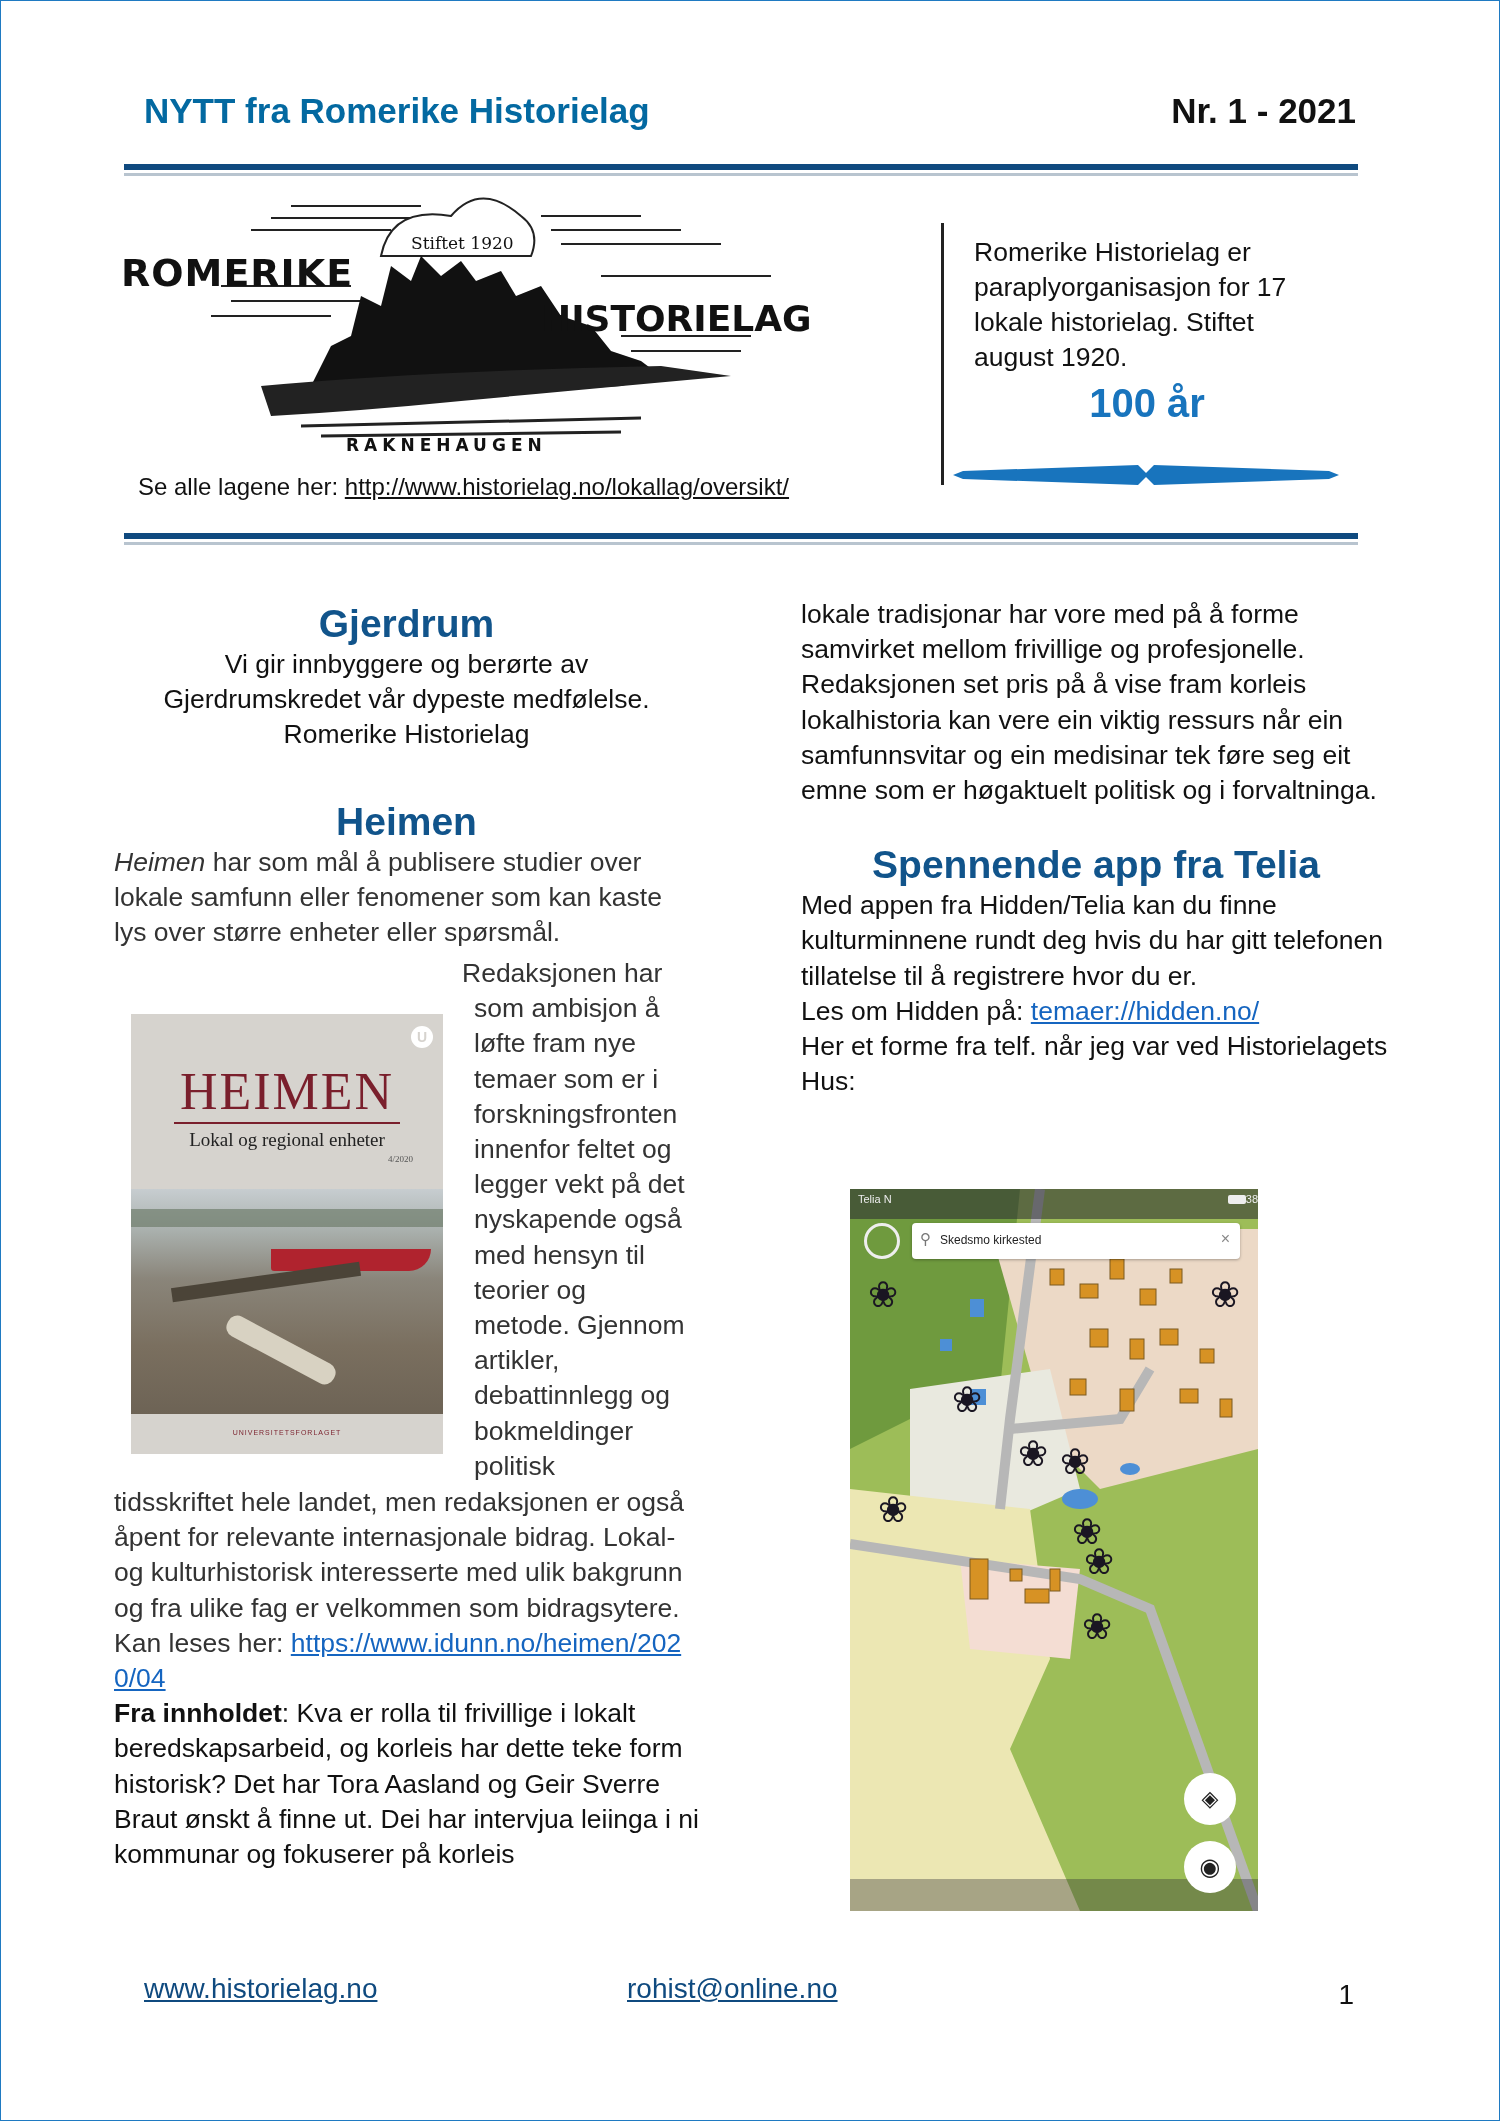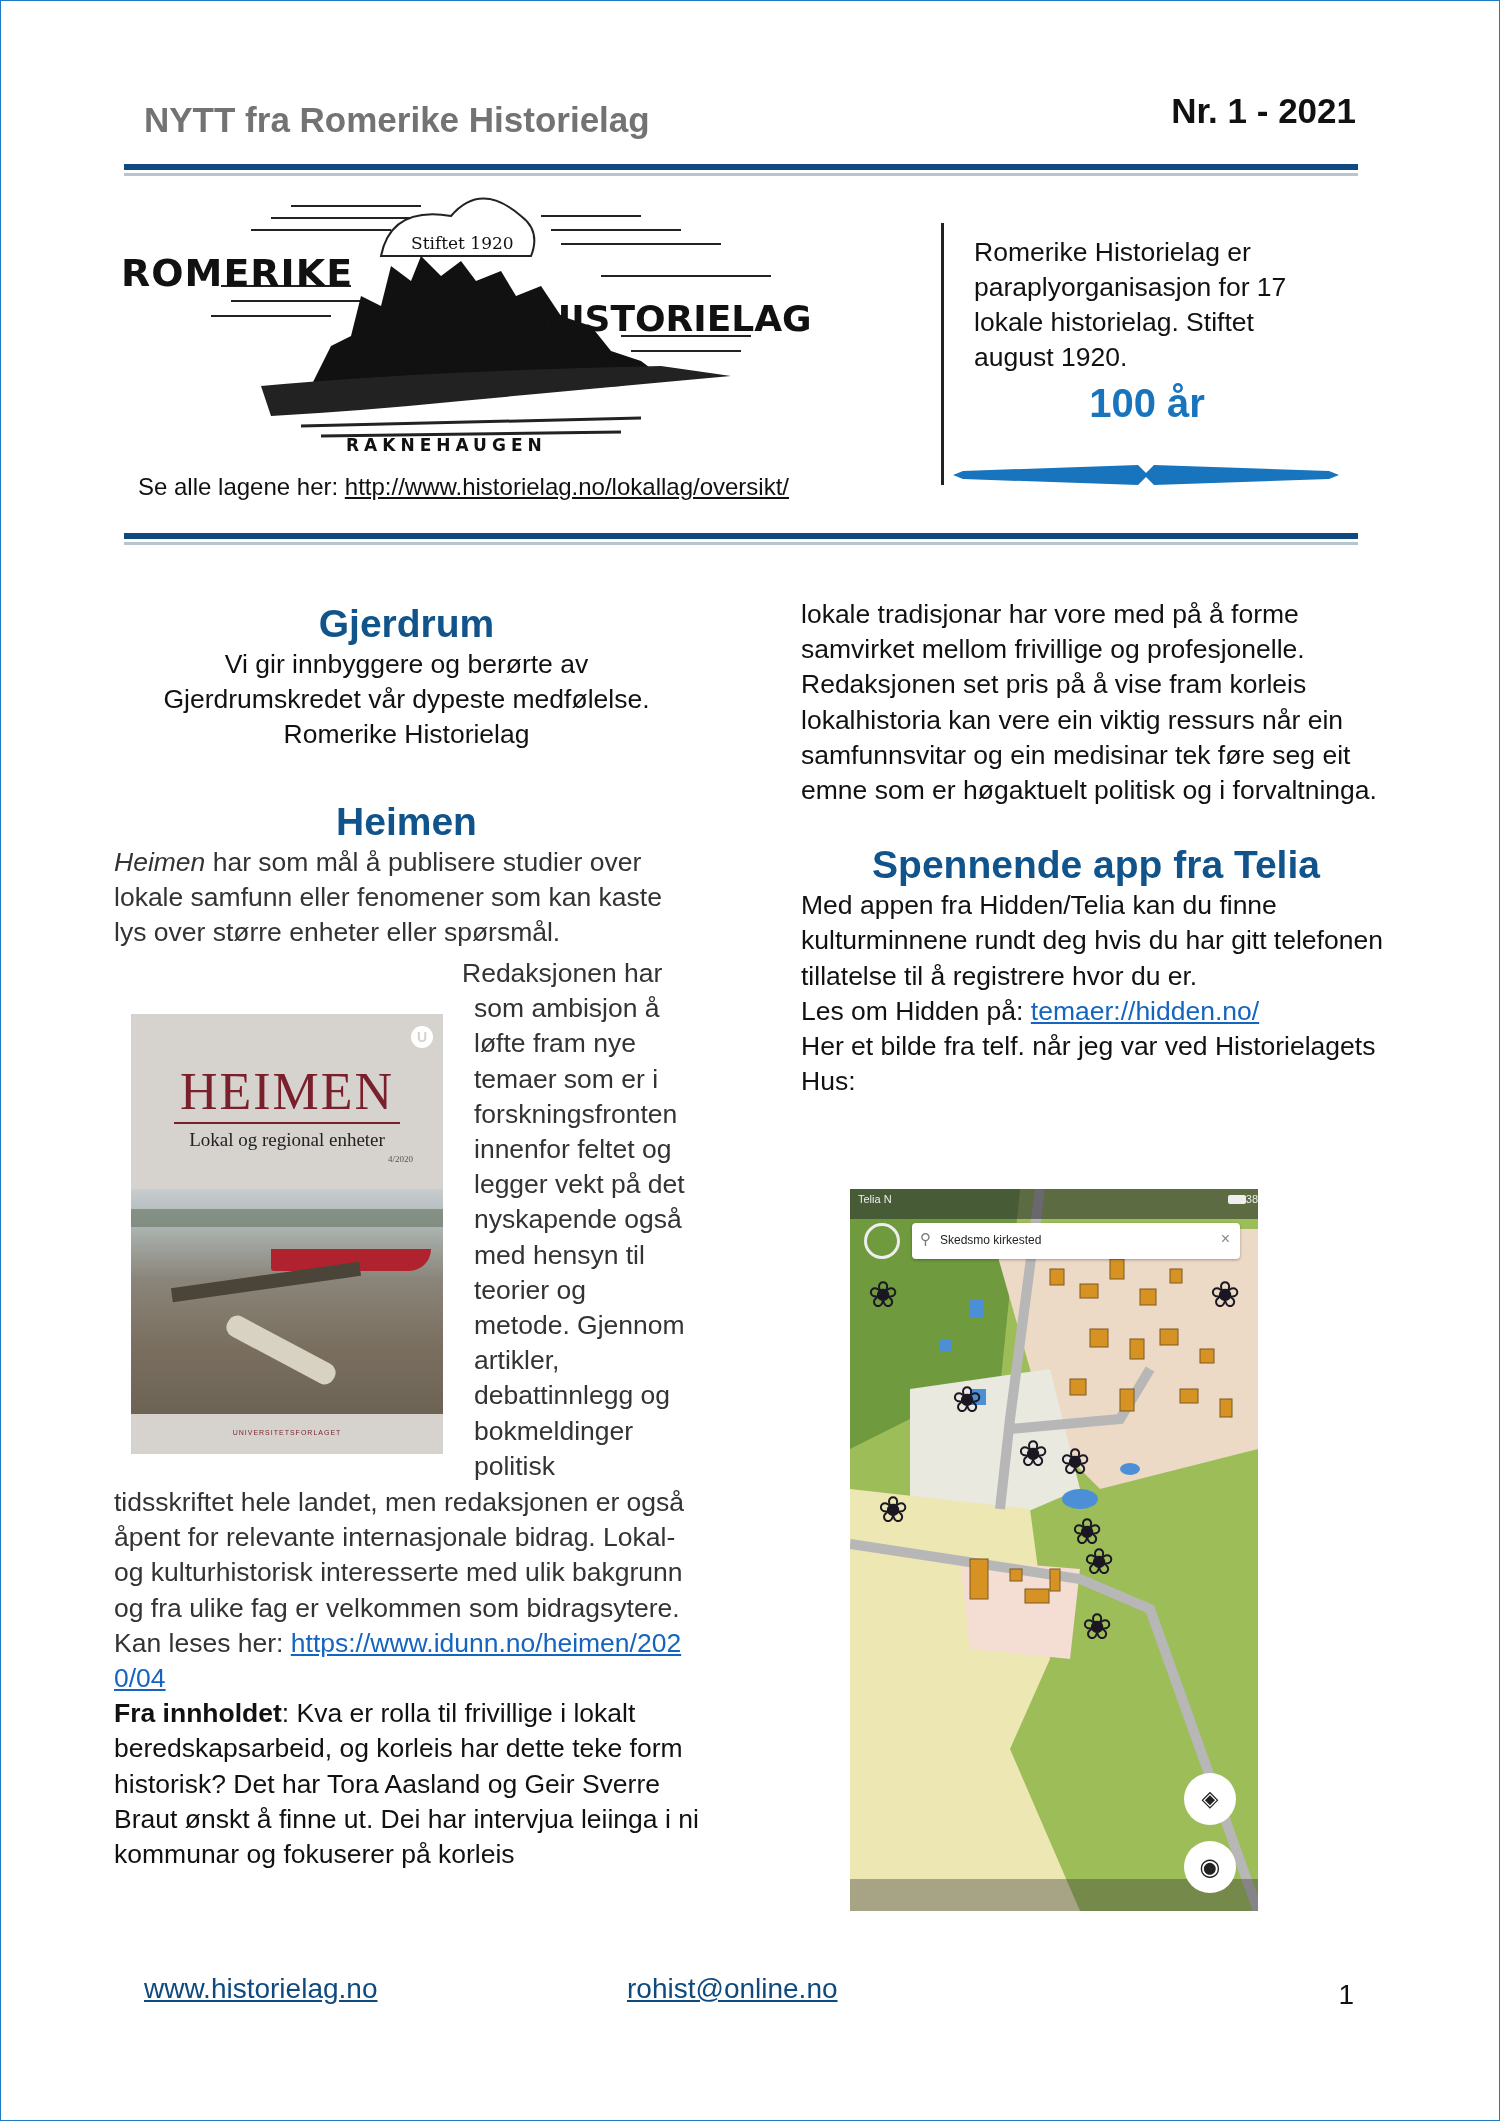--- a/index.html
+++ b/index.html
@@ -1,20 +1,20 @@
 <!DOCTYPE html>
 <html><head>
 <meta charset="utf-8">
 <style>
   html, body { margin:0; padding:0; background:#ffffff; }
   body { width:1500px; height:2121px; position:relative; overflow:hidden;
          font-family:"Liberation Sans", "DejaVu Sans", sans-serif; color:#111; }
   .page { position:absolute; left:0; top:0; width:1498px; height:2119px; border:1px solid #1f7ac2; }
 
-  .hdr-title { position:absolute; left:143px; top:90px; font-size:35px; font-weight:bold; color:#737373;margin-top:9px; }
+  .hdr-title { position:absolute; left:143px; top:90px; font-size:35px; font-weight:bold; color:#0369a1; }
   .hdr-issue { position:absolute; right:143px; top:90px; font-size:35px; font-weight:bold; color:#111; }
 
   .rule { position:absolute; left:123px; width:1234px; }
   .rule .thick { height:6px; background:#0f4a7f; }
   .rule .thin { height:3px; background:#b8c4cf; margin-top:3px; }
 
   
   .logo { position:absolute; left:120px; top:185px; width:690px; height:270px; }
   .logo-link-line { position:absolute; left:137px; top:472px; font-size:24px; color:#111; }
   .logo-link-line a { color:#111; text-decoration:underline; }
@@ -150,21 +150,21 @@
     <div class="grey">tidsskriftet hele landet, men redaksjonen er også åpent for relevante internasjonale bidrag. Lokal- og kulturhistorisk interesserte med ulik bakgrunn og fra ulike fag er velkommen som bidragsytere.</div>
     <div class="grey"><span>Kan leses her: </span><a class="link" style="word-break:break-all">https://www.idunn.no/heimen/2020/04</a></div>
     <div><b>Fra innholdet</b><span>: Kva er rolla til frivillige i lokalt beredskapsarbeid, og korleis har dette teke form historisk? Det har Tora Aasland og Geir Sverre Braut ønskt å finne ut. Dei har intervjua leiinga i ni kommunar og fokuserer på korleis</span></div>
   </div>
 
   <div class="col col-right">
     <div>lokale tradisjonar har vore med på å forme samvirket mellom frivillige og profesjonelle. Redaksjonen set pris på å vise fram korleis lokalhistoria kan vere ein viktig ressurs når ein samfunnsvitar og ein medisinar tek føre seg eit emne som er høgaktuelt politisk og i forvaltninga.</div>
     <div class="h-section" style="margin-top:34px">Spennende app fra Telia</div>
     <div>Med appen fra Hidden/Telia kan du finne kulturminnene rundt deg hvis du har gitt telefonen tillatelse til å registrere hvor du er.</div>
     <div><span>Les om Hidden på: </span><a class="link">temaer://hidden.no/</a></div>
-    <div>Her et bilde fra telf. når jeg var ved Historielagets Hus:</div>
+    <div>Her et forme fra telf. når jeg var ved Historielagets Hus:</div>
   </div>
 
   <div class="phone">
     <svg width="408" height="722" viewBox="0 0 408 722" style="position:absolute;left:0;top:0">
       <rect width="408" height="722" fill="#9dbd58"></rect>
       <path d="M0 0 H170 L150 200 L60 230 L0 260 Z" fill="#6f9a3e"></path>
       <path d="M140 40 L408 40 L408 260 L250 300 L200 250 Z" fill="#ecd9c6"></path>
       <path d="M60 200 L200 180 L230 300 L160 330 L60 320 Z" fill="#e9e9df"></path>
       <path d="M0 300 L180 320 L200 470 L160 560 L230 722 L0 722 Z" fill="#ece7b3"></path>
       <path d="M110 370 L230 380 L220 470 L120 460 Z" fill="#f4ddd3"></path>

